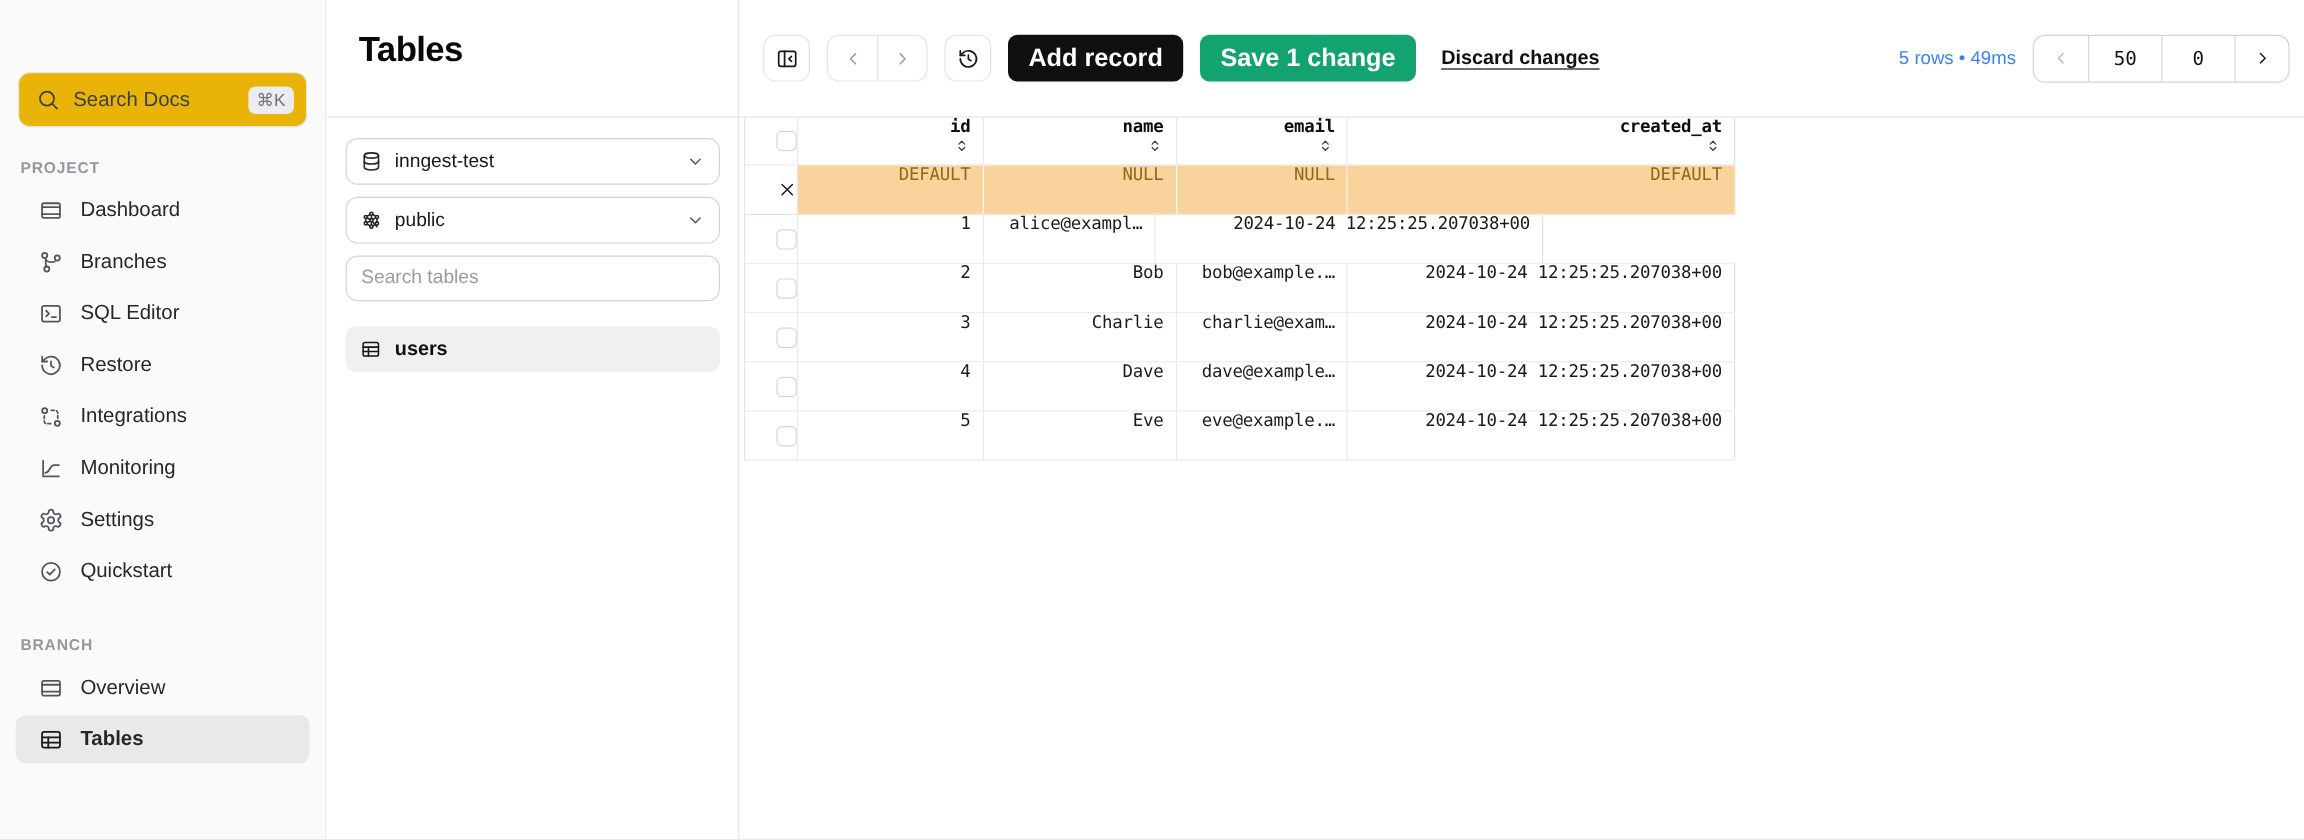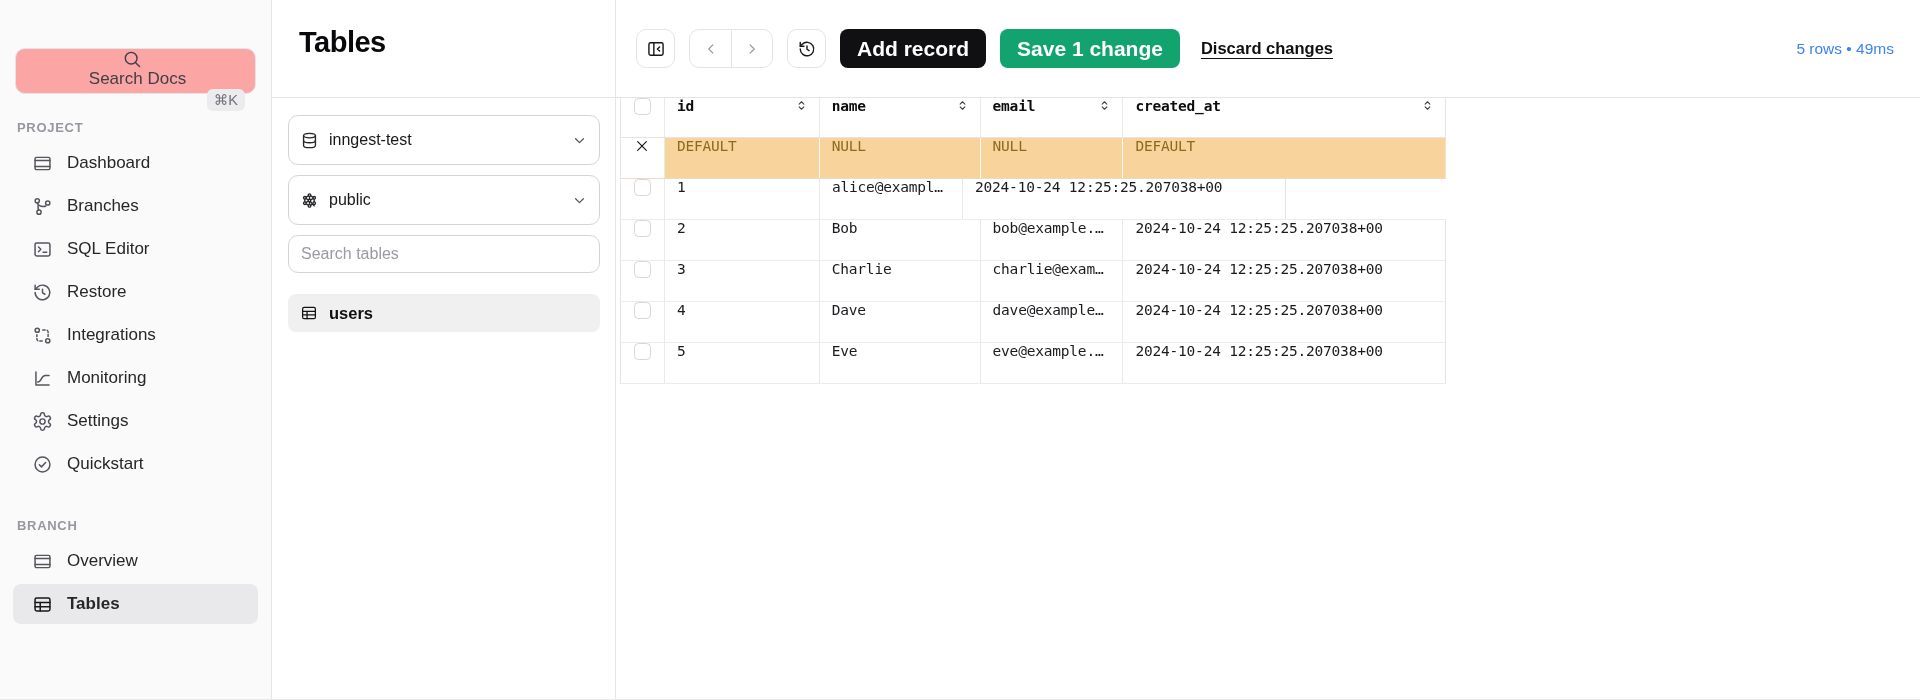--- a/index.html
+++ b/index.html
@@ -3,42 +3,42 @@
 <meta charset="utf-8">
 <style>
   * { margin:0; padding:0; box-sizing:border-box; }
   html,body { width:1920px; height:700px; overflow:hidden; background:#fff;
               font-family:"Liberation Sans", sans-serif; color:#18181b; }
   .app { position:relative; width:1920px; height:700px; display:flex; border-bottom:1px solid #e8e8ea; }
   svg { display:block; fill:none; stroke:currentColor; stroke-width:1.7; stroke-linecap:round; stroke-linejoin:round; }
 
   
   .sidebar { width:272px; min-width:272px; height:100%; background:#fafafa; border-right:1px solid #e5e5e8; padding-top:44px; }
-  .side-search { margin:4px 15px; height:46px; background:#fca5a5; border:1px solid #e4e4e7; border-radius:10px;
-                 display:flex; align-items:center; padding:0 10px 0 14px; cursor:pointer;flex-direction:column; }
+  .side-search { margin:16px 15px; height:46px; background:#eab308; border:1px solid #e4e4e7; border-radius:10px;
+                 display:flex; align-items:center; padding:0 10px 0 14px; cursor:pointer; }
   .side-search .s-icon { color:#3f3f46; margin-right:11px; }
   .side-search .s-label { font-size:17px; color:#3f3f46; font-weight:500; }
   .kbd { margin-left:auto; background:#ececee; color:#71717a; border-radius:6px; font-size:14.5px;
          padding:3px 7px; font-weight:500; }
   .side-label { margin:26px 0 8px 17px; font-size:13px; font-weight:600; letter-spacing:0.7px; color:#97979f; }
   .side-label.second { margin-top:34px; }
   .side-item { height:40px; margin:3px 13px; border-radius:8px; display:flex; align-items:center;
                padding:0 12px 0 19px; cursor:pointer; color:#27272a; }
   .side-item .it-icon { color:#55555e; margin-right:14px; }
   .side-item .it-label { font-size:17px; font-weight:400; }
   .side-item.active { background:#e9e9eb; }
   .side-item.active .it-icon { color:#18181b; }
   .side-item.active .it-label { font-weight:600; }
 
   
   .panel { width:344px; min-width:344px; height:100%; background:#fff; border-right:1px solid #e5e5e8; }
   .panel-head { height:98px; border-bottom:1px solid #e5e5e8; padding:26px 0 0 27px; }
   .panel-title { font-size:29px; font-weight:800; letter-spacing:-0.5px; color:#09090b; }
   .panel-body { padding:17px 15px 0 16px; }
-  .ctrl { height:50px; border:1px solid #d4d4d8; border-radius:10px; display:flex; align-items:center;
+  .ctrl { height:39px; border:1px solid #d4d4d8; border-radius:10px; display:flex; align-items:center;
           padding:0 11px; margin-bottom:10px; background:#fff; cursor:pointer; }
   .ctrl .c-icon { color:#27272a; margin-right:10px; }
   .ctrl .c-label { font-size:16px; font-weight:500; color:#18181b; }
   .ctrl .chev { margin-left:auto; color:#52525b; }
   .search-tables { width:100%; height:38px; border:1px solid #d4d4d8; border-radius:10px; padding:0 12px;
                    font-size:16px; font-family:"Liberation Sans", sans-serif; color:#18181b; outline:none; }
   .search-tables::placeholder { color:#9a9aa3; }
   .table-item { margin-top:21px; height:38px; background:#f0f0f1; border-radius:8px; display:flex;
                 align-items:center; padding:0 12px; cursor:pointer; }
   .table-item .t-icon { color:#141417; margin-right:11px; }
@@ -67,22 +67,22 @@
   .pager .p-chev { width:45px; }
   .pager .p-num { width:61px; font-family:"DejaVu Sans Mono", monospace; font-size:16px; color:#141417;
                   border-left:1px solid #d4d4d8; }
   .pager .p-next { border-left:1px solid #d4d4d8; color:#1a1a1e; }
   .pager .p-prev { color:#b9b9c0; }
 
   
   .grid-wrap { margin-left:4px; width:826px; border-left:1px solid #e5e5e8; }
   .g-row { display:flex; height:41px; border-bottom:1px solid #ececef; }
   .g-head { height:40px; border-bottom:1px solid #e4e4e7; }
-  .g-cell { display:flex; align-items:flex-start; border-right:1px solid #e9e9ec; padding:0 10px 0 12px;
-            overflow:hidden; white-space:nowrap; }
+  .g-cell { display:flex; align-items:flex-end; border-right:1px solid #e9e9ec; padding:0 10px 0 12px;
+            overflow:hidden; white-space:nowrap;flex-direction:column; }
   .c-check { width:44px; justify-content:center; padding:0; }
   .c-id { width:155px; }
   .c-name { width:161px; }
   .c-email { width:143px; }
   .c-created { width:323px; border-right:1px solid #e4e4e7; }
   .mono { font-family:"DejaVu Sans Mono", monospace; font-size:14.5px; letter-spacing:-0.2px; color:#1b1b1f; }
   .g-head .g-cell { color:#0d0d10; }
   .g-head .head-label { font-weight:600; }
   .sort { margin-left:auto; color:#3f3f46; }
   .checkbox { width:17px; height:17px; border:1.5px solid #d6d6db; border-radius:4.5px; background:#fff; cursor:pointer; }
@@ -309,20 +309,38 @@
               <path d="M12 8.4v3.9l2.5 1.6"></path>
             </svg>
         </span>
       </div>
       <button class="btn btn-dark">Add record</button>
       <button class="btn btn-green">Save 1 change</button>
       <span class="discard">Discard changes</span>
 
       <div class="toolbar-right">
         <span class="stats">5 rows • 49ms</span>
+        <div class="pager">
+          <div class="p-cell p-chev p-prev">
+            <span>
+              <svg width="17" height="17" viewBox="0 0 24 24" stroke-width="2">
+                  <path d="M14.5 6.5L9 12l5.5 5.5"></path>
+                </svg>
+            </span>
+          </div>
+          <div class="p-cell p-num">50</div>
+          <div class="p-cell p-num">0</div>
+          <div class="p-cell p-chev p-next">
+            <span>
+              <svg width="17" height="17" viewBox="0 0 24 24" stroke-width="2">
+                  <path d="M9.5 6.5L15 12l-5.5 5.5"></path>
+                </svg>
+            </span>
+          </div>
+        </div>
       </div>
     </div>
 
     <div class="grid-wrap">
       <div class="g-row g-head">
         <div class="g-cell c-check">
           <span class="checkbox"></span>
         </div>
         <div class="g-cell c-id mono">
           <span class="head-label">id</span>

